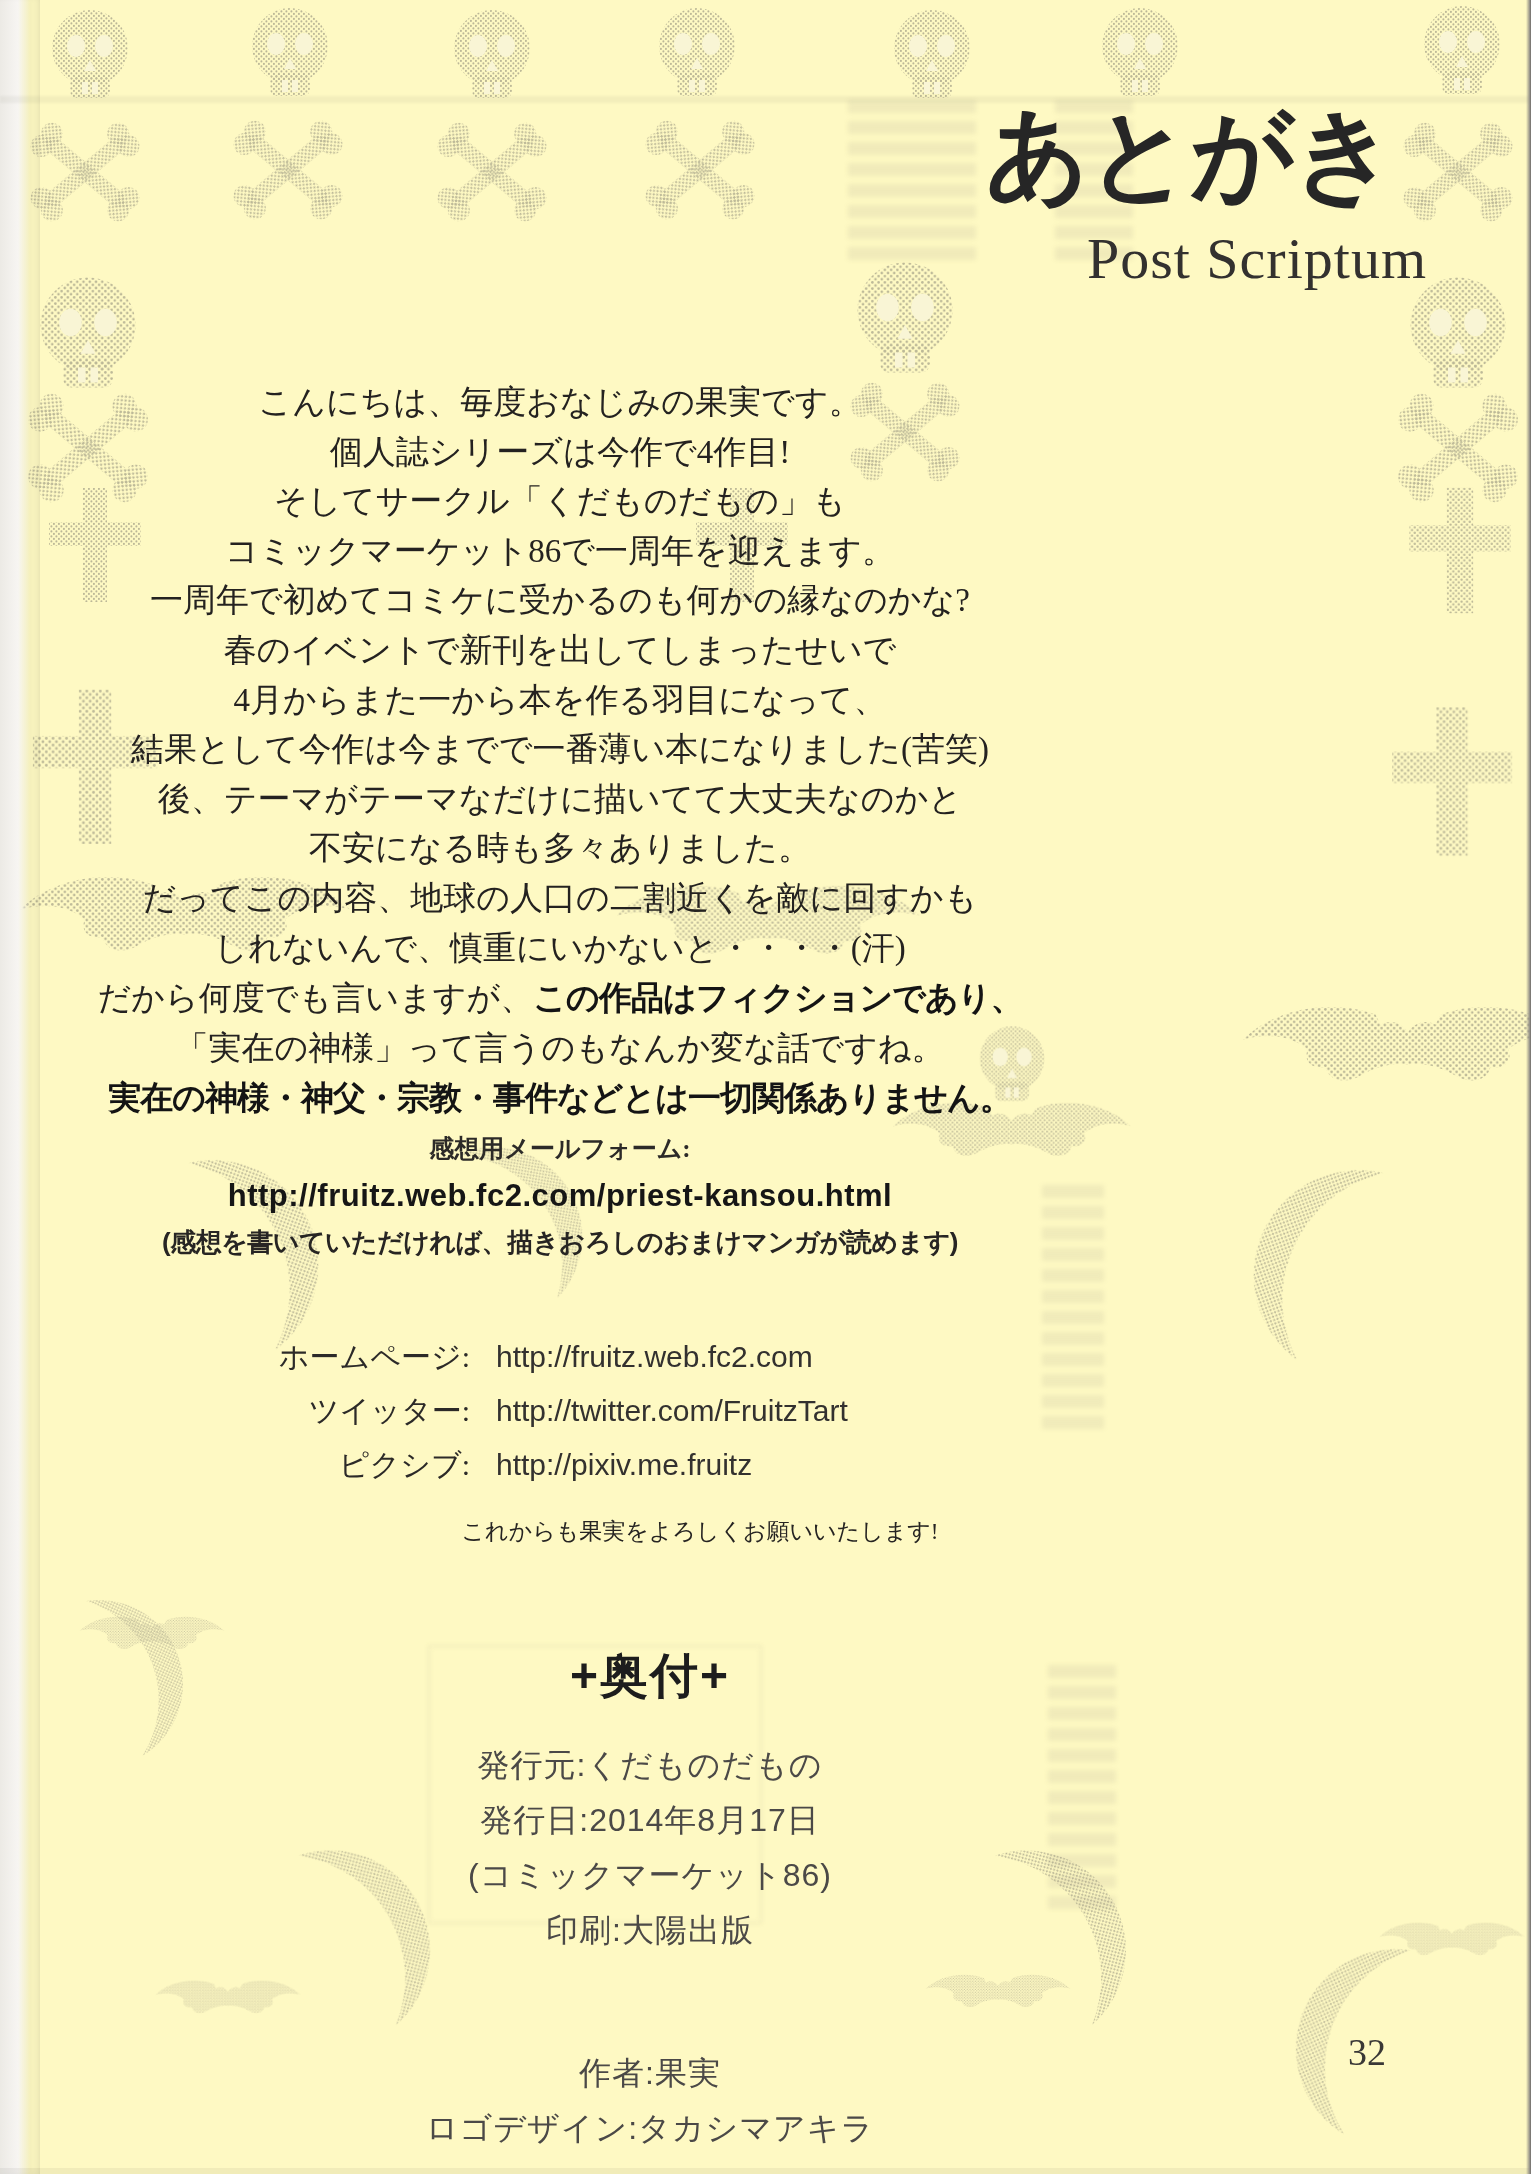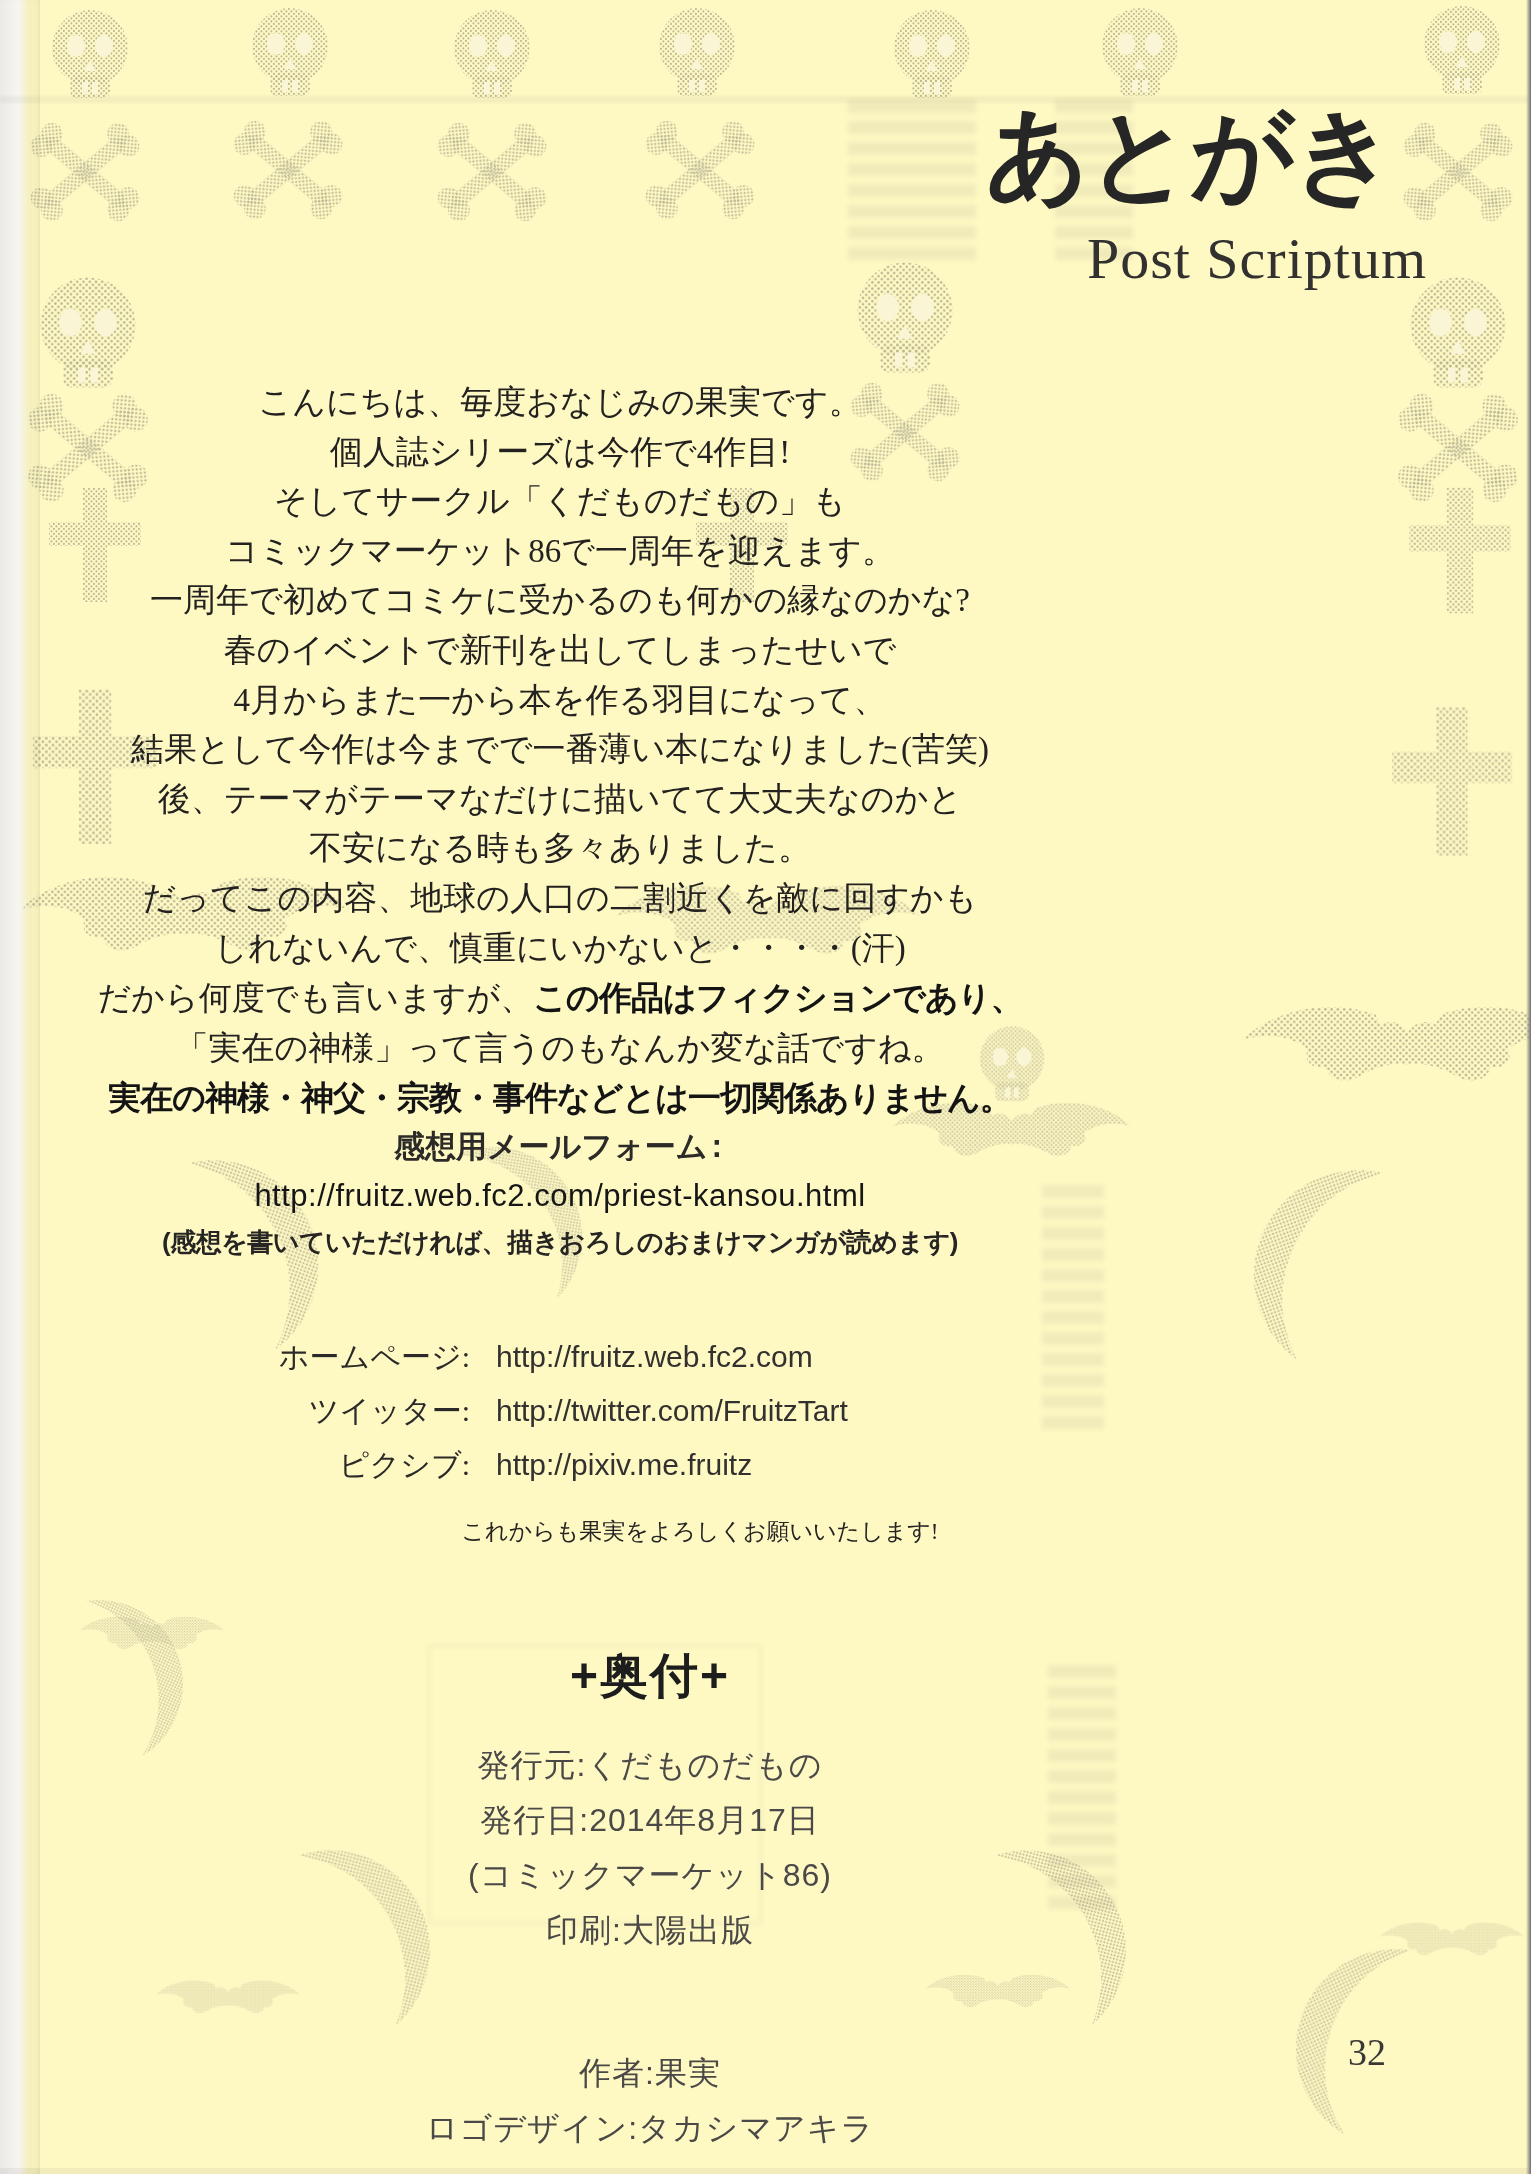--- a/index.html
+++ b/index.html
@@ -43,24 +43,24 @@
 
   
   .afterword { position:absolute; left:30px; top:342px; width:1060px;
     text-align:center; font-size:33px; line-height:49.6px; color:#242220;margin-top:36px; }
   .afterword .bold-seg, .afterword .line-bold {
     font-family:"Liberation Sans","DejaVu Sans",sans-serif;
     font-weight:800; color:#141414; letter-spacing:-1px; }
 
   
   .feedback { position:absolute; left:30px; top:1126px; width:1060px; text-align:center; }
-  .fb-heading { font-family:Liberation Mono, monospace;
-    font-size:31px; line-height:46px; font-weight:600; color:#2c2a28; }
+  .fb-heading { font-family:Liberation Serif, serif;
+    font-size:25px; line-height:46px; font-weight:600; color:#2c2a28; }
   .fb-url { font-family:"Liberation Sans","DejaVu Sans",sans-serif;
-    font-size:31px; line-height:48px; font-weight:400; color:#161616; letter-spacing:.5px; }
+    font-size:31px; line-height:48px; font-weight:700; color:#161616; letter-spacing:.5px; }
   .fb-note { font-family:"Liberation Sans","DejaVu Sans",sans-serif;
     font-size:26px; line-height:44px; font-weight:600; color:#272523; letter-spacing:-0.5px; }
 
   
   .links { position:absolute; left:170px; top:1330px; width:1060px; }
   .link-row { display:flex; justify-content:flex-start; line-height:54px; }
   .link-label { width:300px; text-align:right; font-size:30px; color:#2c2a28; }
   .link-url { width:420px; text-align:left; margin-left:26px;
     font-family:"Liberation Sans","DejaVu Sans",sans-serif; font-size:30px; color:#33312f; }
 

